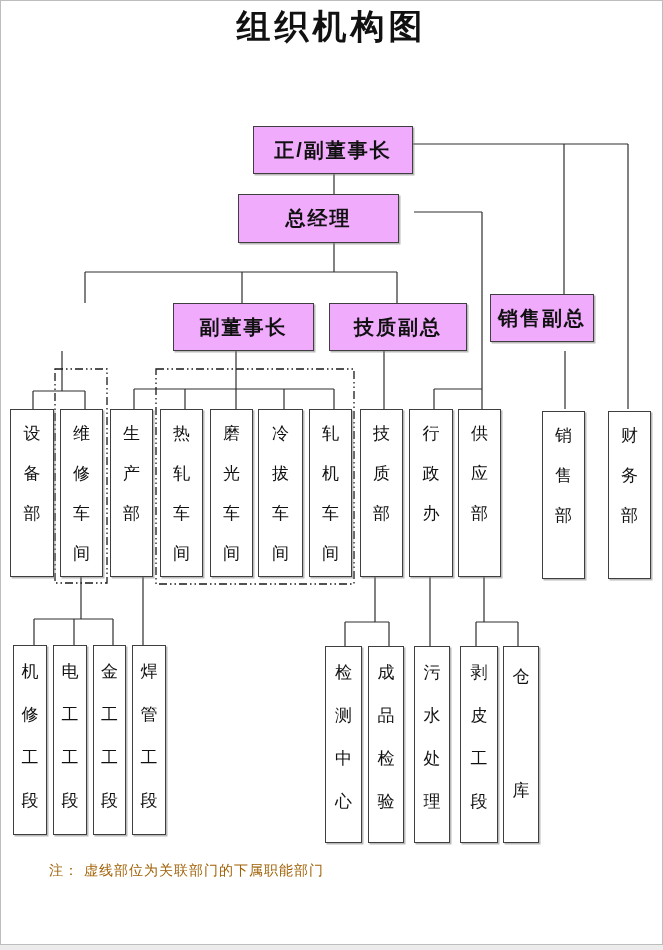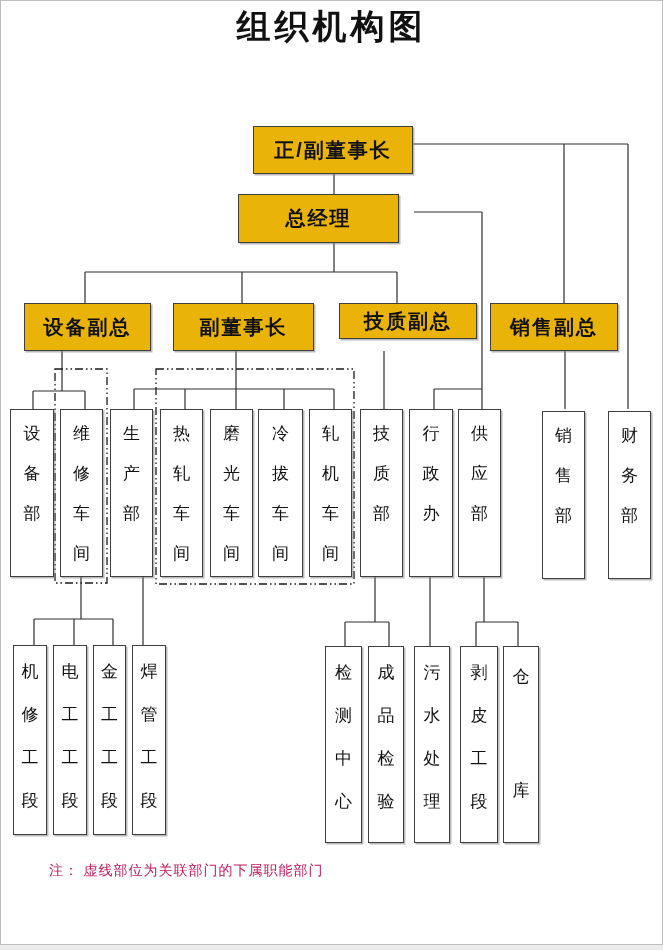--- a/index.html
+++ b/index.html
@@ -2,34 +2,34 @@
 <html><head>
 <meta charset="utf-8">
 <style>
   html,body{margin:0;padding:0;background:#e9e9e9;}
   .stage{position:relative;width:663px;height:950px;background:#ececec;overflow:hidden;
          font-family:"Liberation Sans",sans-serif;}
   .page{position:absolute;left:0;top:0;width:663px;height:945px;background:#ffffff;
         border:1px solid #bdbdbd;box-sizing:border-box;}
   .chart-title{position:absolute;left:0;top:3px;width:100%;text-align:center;
         font-size:34px;font-weight:bold;letter-spacing:4px;color:#111;}
-  .hbox{position:absolute;background:#eab308;border:1.5px solid #3f3f3f;
+  .hbox{position:absolute;background:#f0abfc;border:1.5px solid #3f3f3f;
         box-shadow:1.5px 1.5px 0 rgba(130,130,130,.55);
         display:flex;align-items:center;justify-content:center;box-sizing:border-box;
         font-weight:bold;font-size:20px;letter-spacing:2px;color:#111;z-index:2;}
   .vbox{position:absolute;background:#fff;border:1.5px solid #3f3f3f;
         box-shadow:1.5px 1.5px 0 rgba(130,130,130,.55);
         box-sizing:border-box;text-align:center;color:#111;z-index:2;
         font-family:"Liberation Serif",serif;font-size:17px;padding-top:4px;}
   .vbox span{display:block;height:40px;line-height:40px;}
   .r5 span{height:43px;line-height:43px;}
   .distribute{display:flex;flex-direction:column;justify-content:space-between;
         padding:8px 0 30px 0;}
-  .note{position:absolute;left:48px;top:861px;font-size:14px;color:#be185d;
-        font-family:Liberation Serif, serif;letter-spacing:1px;}
+  .note{position:absolute;left:48px;top:861px;font-size:14px;color:#a16207;
+        font-family:Liberation Sans, sans-serif;letter-spacing:1px;}
   svg.wires{position:absolute;left:0;top:0;z-index:1;}
 </style>
 </head>
 <body>
 
 <div class="stage">
   <div class="page">
 
     <div class="chart-title">组织机构图</div>
 
@@ -92,24 +92,23 @@
       </g>
       <g fill="none" stroke="#1a1a1a" stroke-width="1.3" stroke-dasharray="8 3 1.5 3 1.5 3">
         <rect x="54" y="368" width="52" height="214"></rect>
         <rect x="155" y="368" width="198" height="215"></rect>
       </g>
     </svg>
 
     <div class="hbox" style="left:252px;top:125px;width:160px;height:48px">正/副董事长</div>
     <div class="hbox" style="left:237px;top:193px;width:161px;height:49px">总经理</div>
 
-    <div class="hbox" style="left:23px;top:302px;width:127px;height:48px">设备副总</div>
     <div class="hbox" style="left:172px;top:302px;width:141px;height:48px">副董事长</div>
-    <div class="hbox" style="left:338px;top:302px;width:138px;height:36px">技质副总</div>
-    <div class="hbox" style="left:489px;top:302px;width:128px;height:48px">销售副总</div>
+    <div class="hbox" style="left:328px;top:302px;width:138px;height:48px">技质副总</div>
+    <div class="hbox" style="left:489px;top:293px;width:104px;height:48px">销售副总</div>
 
     <div class="vbox" style="left:9px;top:408px;width:44px;height:168px">
         <span>设</span>
         <span>备</span>
         <span>部</span>
       </div>
     <div class="vbox" style="left:59px;top:408px;width:43px;height:168px">
         <span>维</span>
         <span>修</span>
         <span>车</span>

